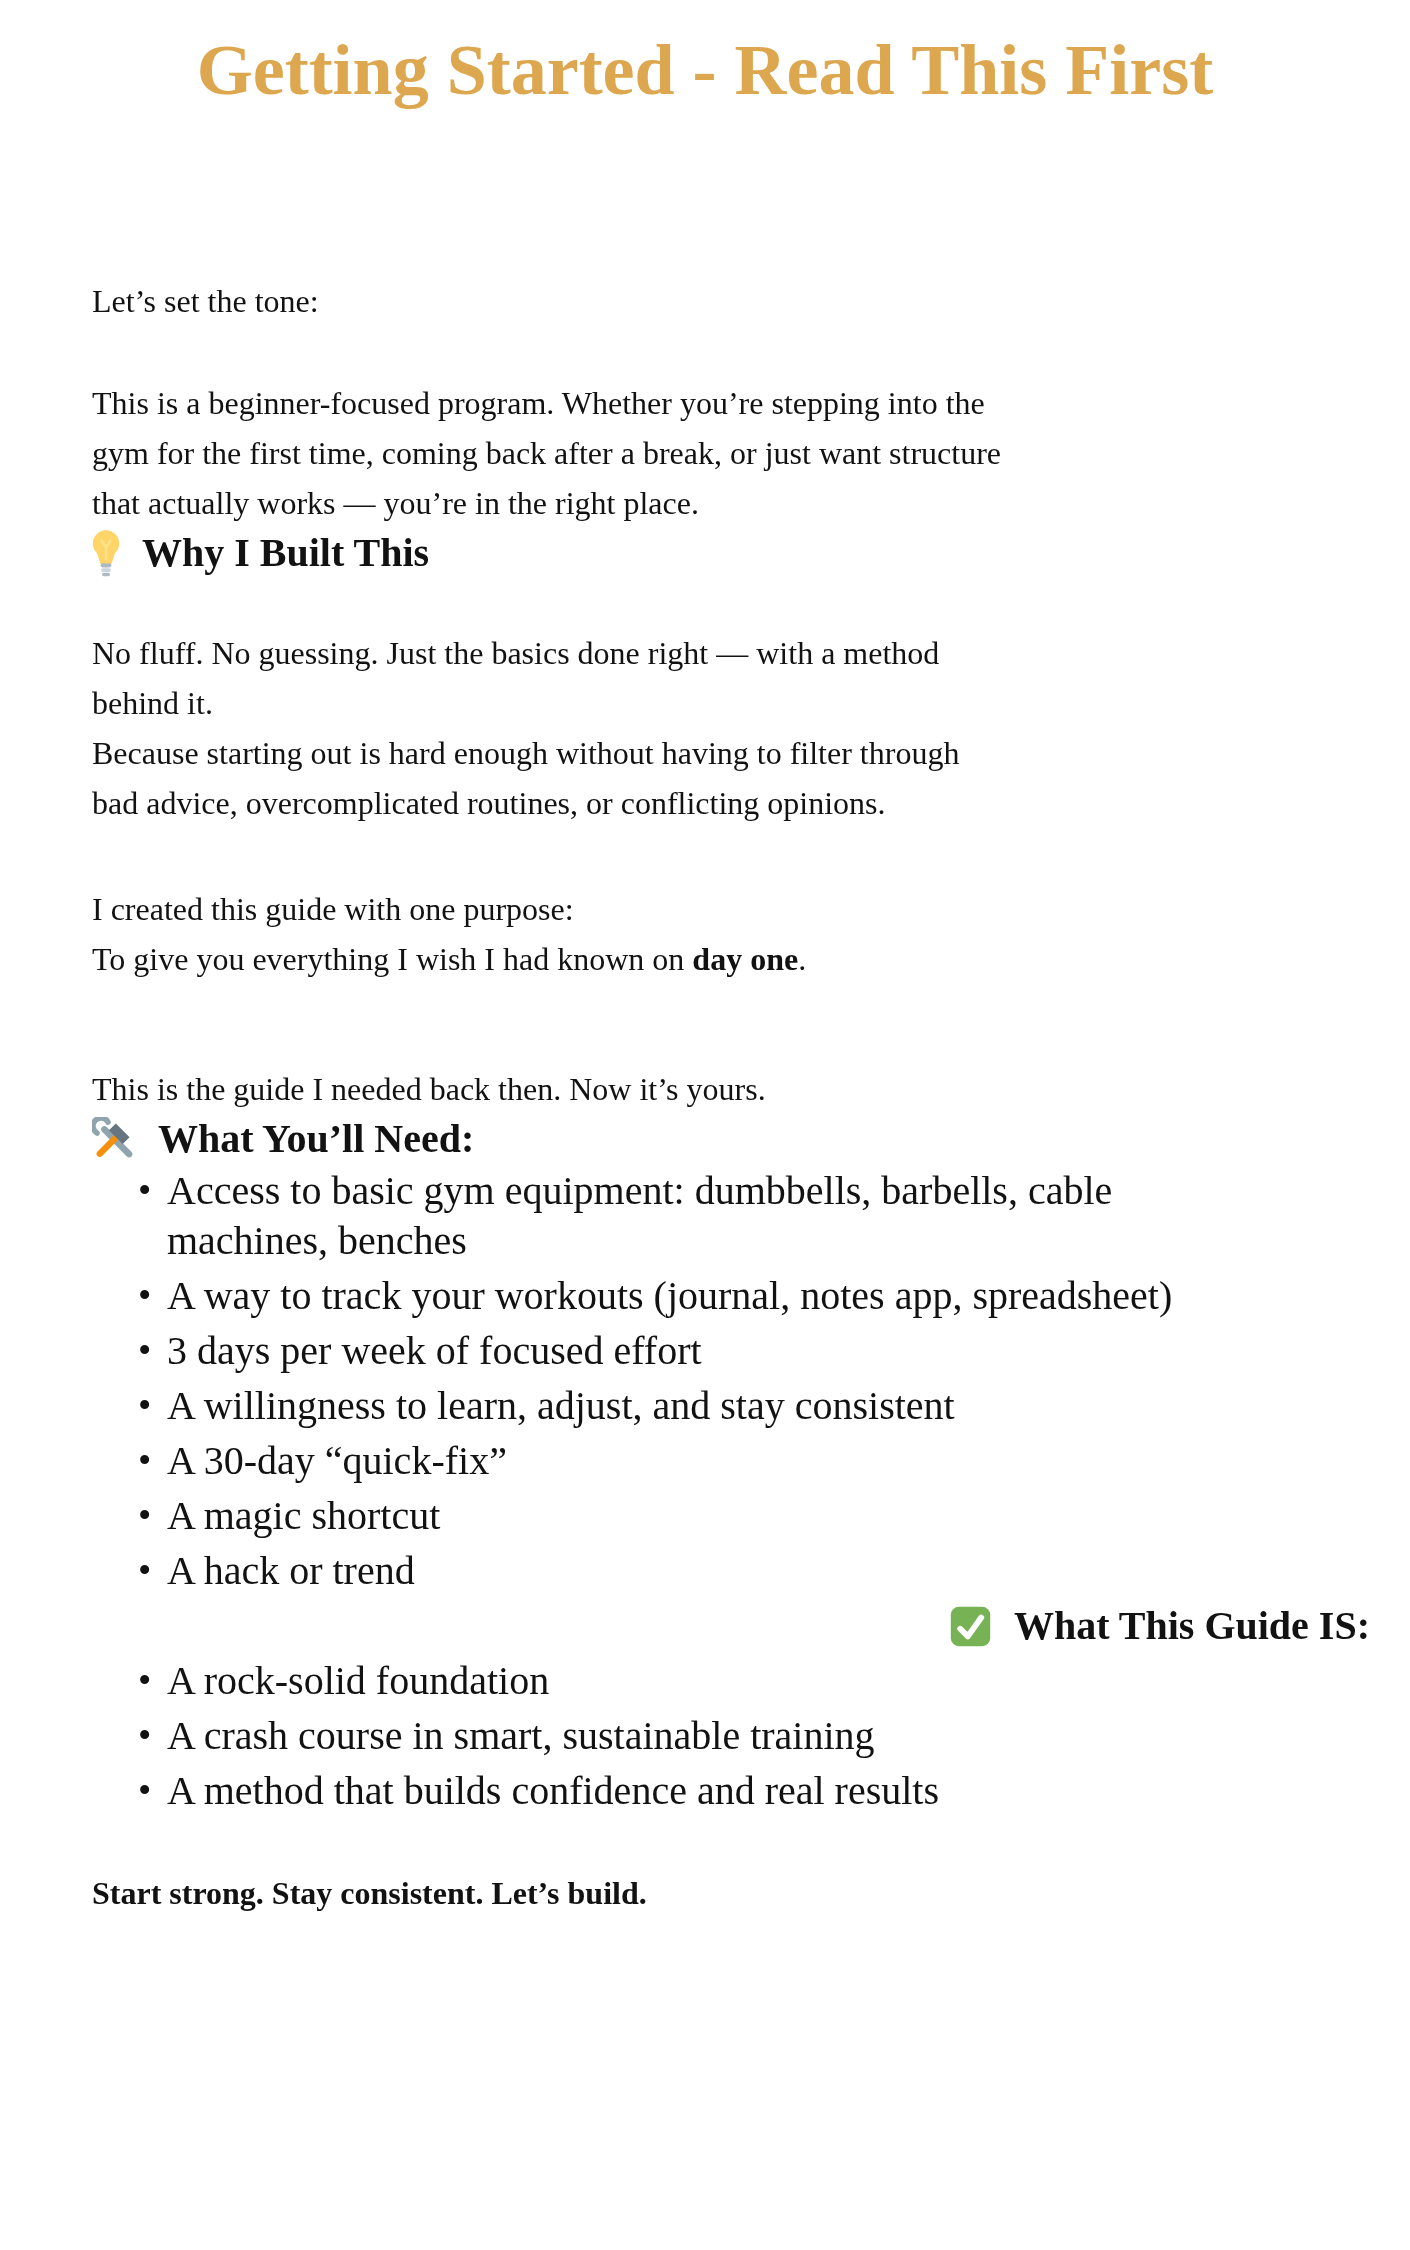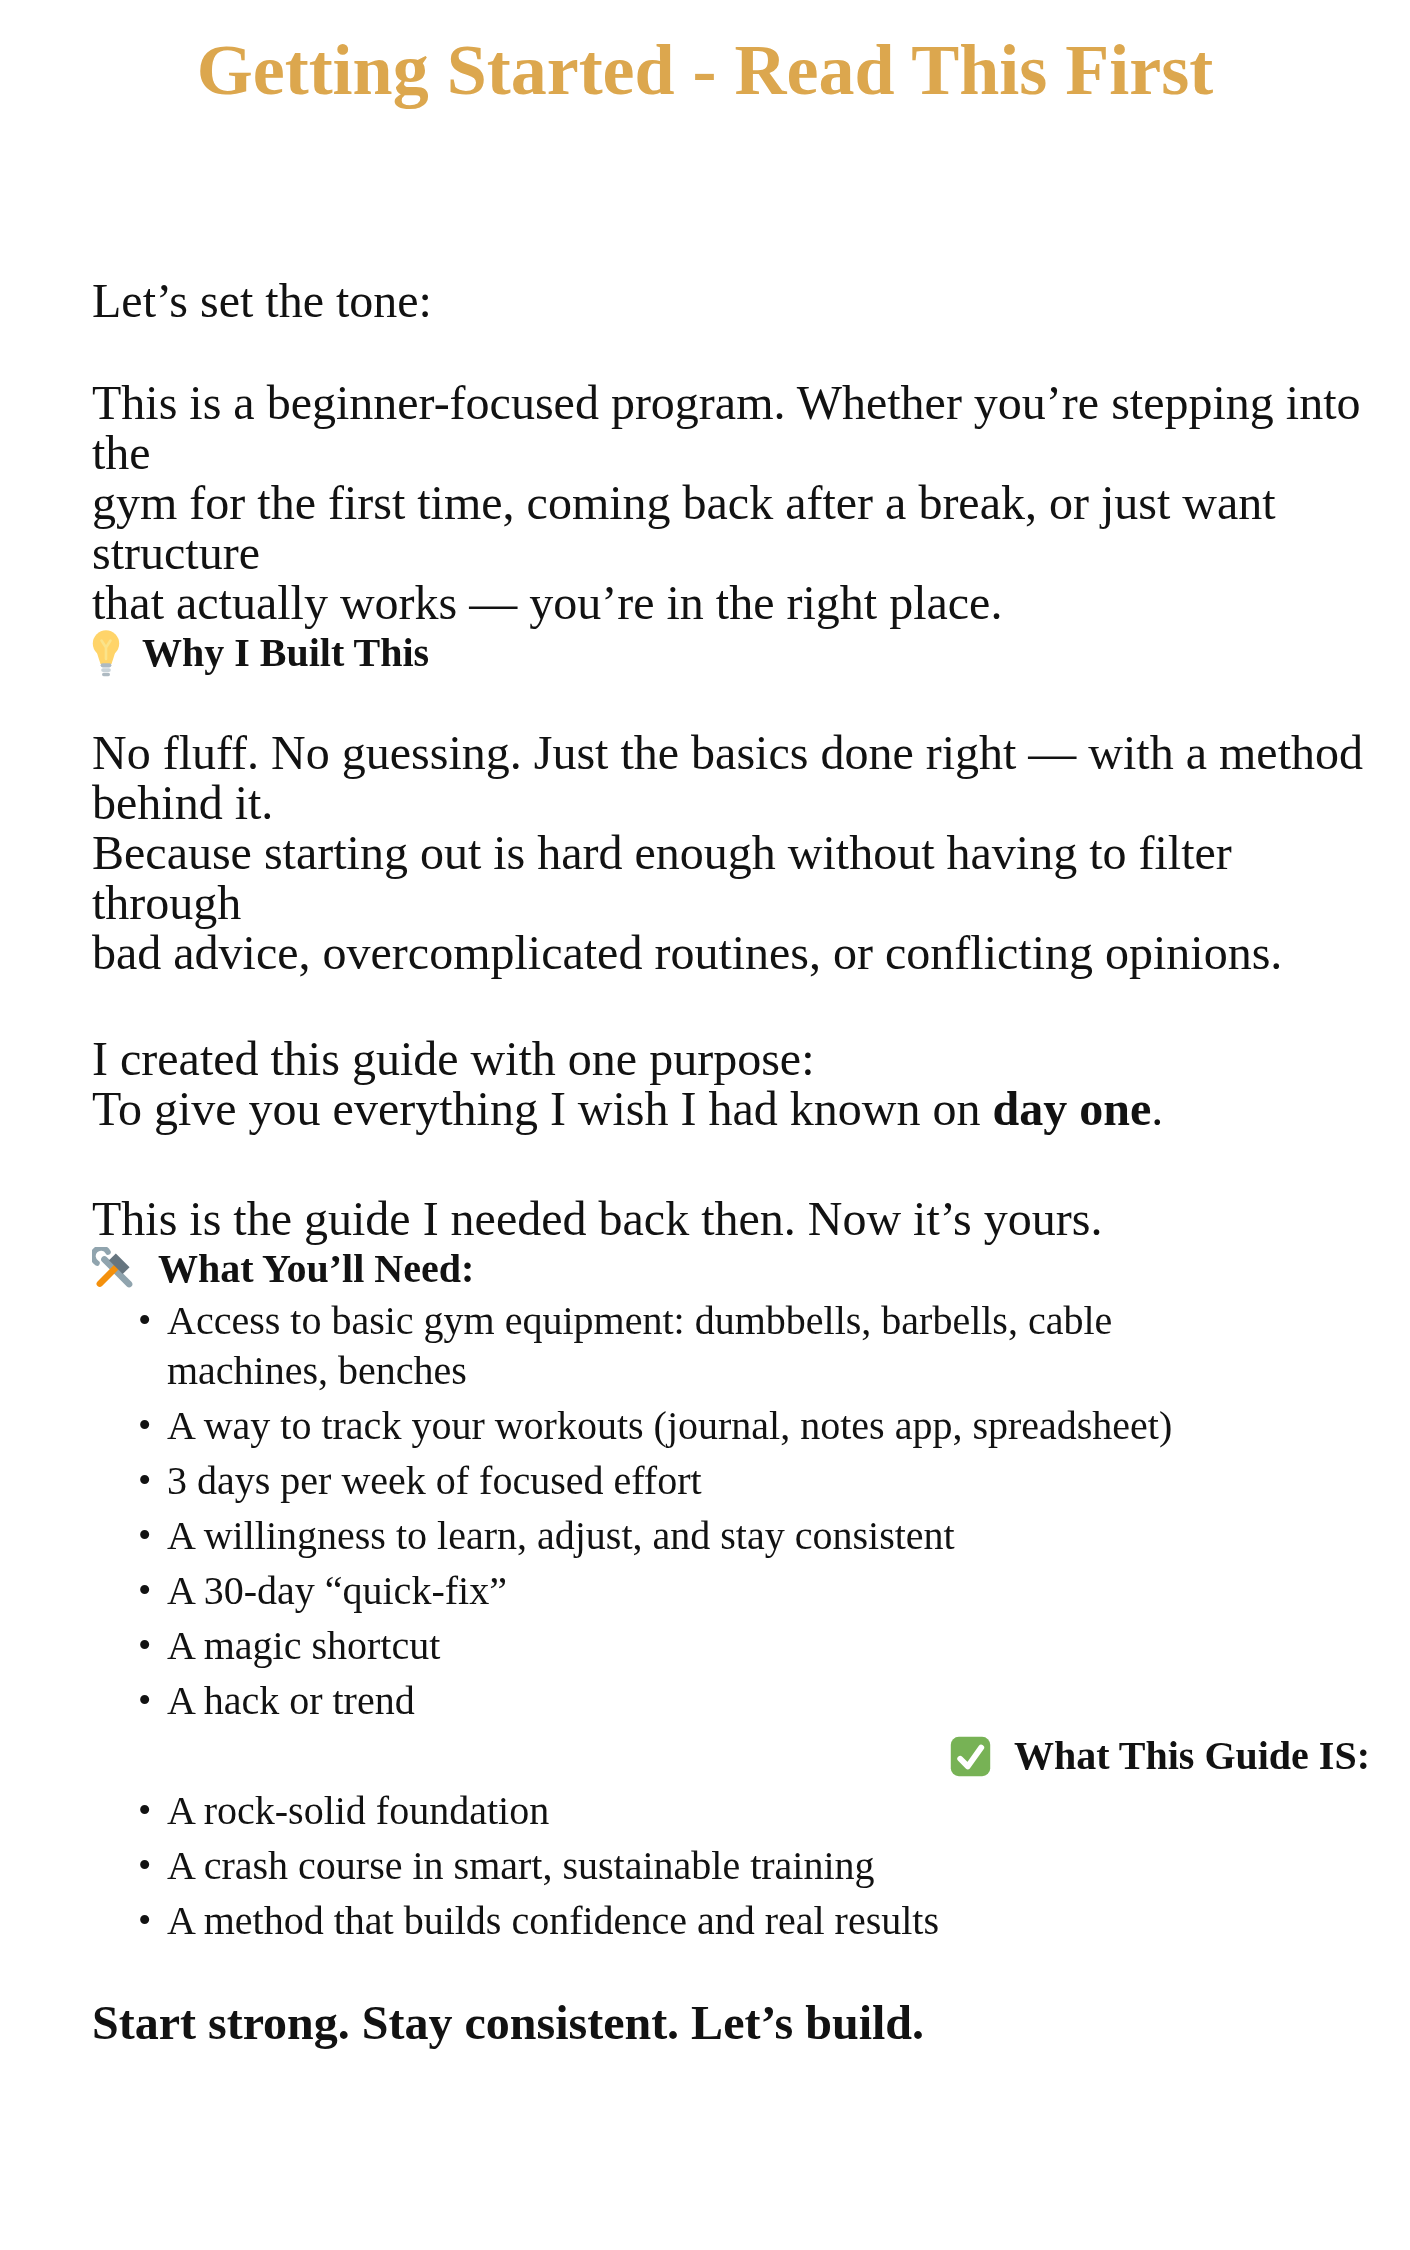--- a/index.html
+++ b/index.html
@@ -22,29 +22,29 @@
     margin: 30px -40px 16px -92px;
     text-align: center;
     font-size: 72px;
     line-height: 80px;
     font-weight: bold;
     color: #DCA74E;
     letter-spacing: 0px;
   }
   p, h2 { margin: 0; }
   .body-text {
-    font-size: 48px;
+    font-size: 32px;
     line-height: 50px;
     white-space: pre-line;
   }
   .mt-tone   { margin-top: 166px; }
   .mt-52     { margin-top: 52px; }
   .mt-56     { margin-top: 56px; }
   .mt-50     { margin-top: 50px; }
-  .mt-60     { margin-top: 60px; }
+  .mt-60     { margin-top: 80px; }
   .mt-41     { margin-top: 41px; }
   .mt-42     { margin-top: 42px; justify-content: flex-end; }
   h2.section-heading {
     margin: 0;
     font-size: 40px;
     line-height: 50px;
     font-weight: bold;
     display: flex;
     align-items: center;
     gap: 22px;

